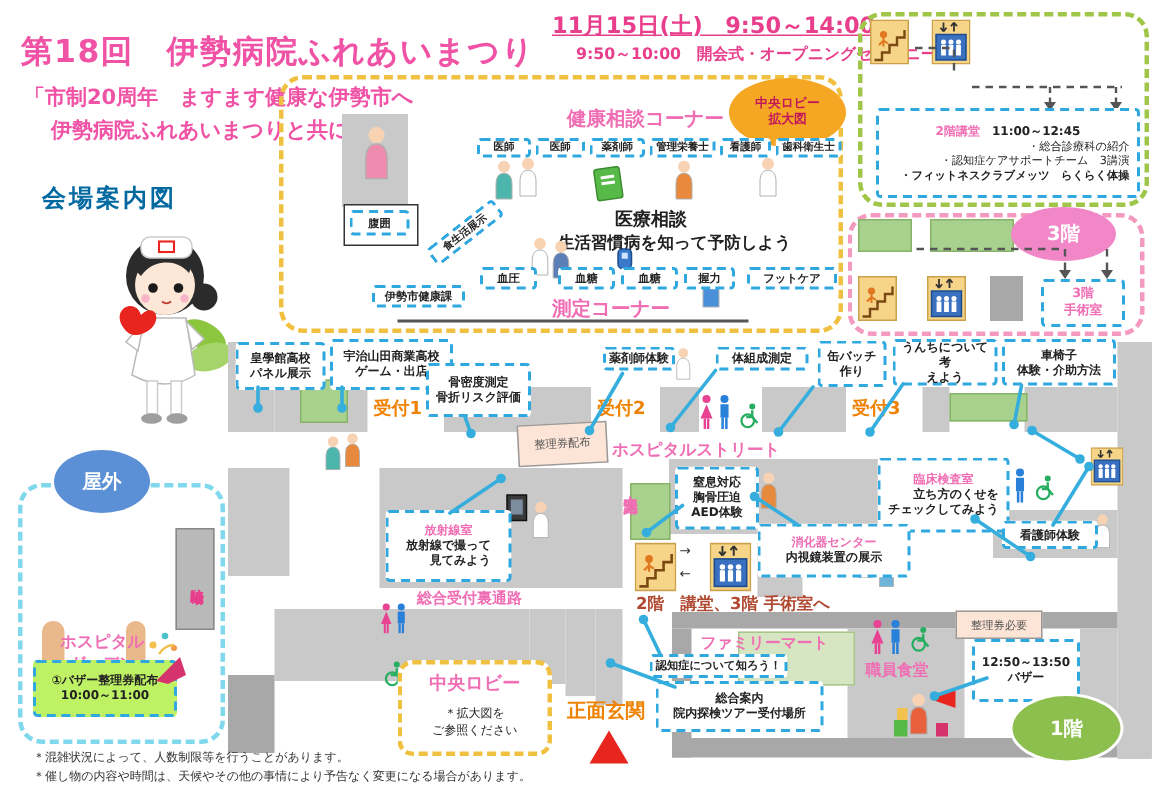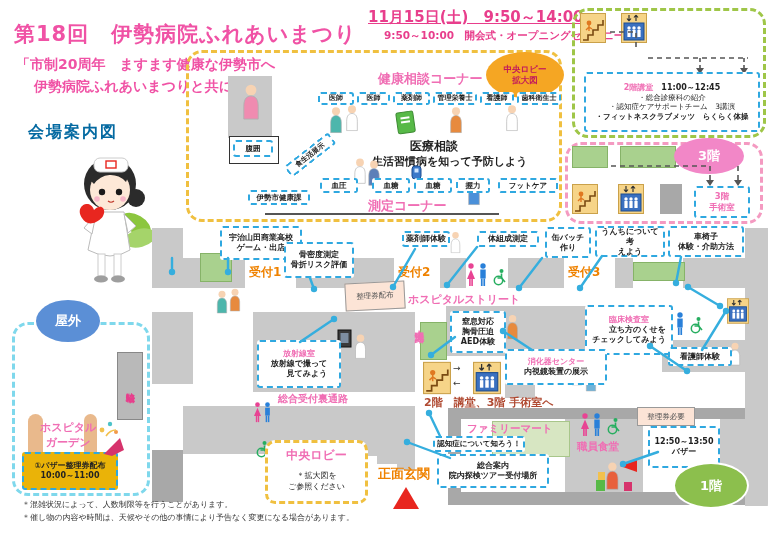--- a/index.html
+++ b/index.html
@@ -121,21 +121,21 @@
     </svg>
 <svg class="abs" style="left:621px;top:13px;" width="26" height="30">
       <use href="#sym-elev"></use>
     </svg>
 <svg class="abs lineov" style="left:572px;top:8px;" width="194" height="70">
   <path d="M38,24 H64 V40" fill="none" stroke="#555" stroke-width="1.6" stroke-dasharray="5 4"></path>
   <path d="M76,50 H176" fill="none" stroke="#555" stroke-width="1.6" stroke-dasharray="5 4"></path>
   <path d="M128,50 V60 M172,50 V60" fill="none" stroke="#555" stroke-width="1.6" stroke-dasharray="4 3"></path>
   <path d="M128,66 l-4,-6 h8 Z M172,66 l-4,-6 h8 Z" fill="#555"></path>
 </svg>
-<div class="abs box" style="left:584px;top:72px;width:176px;height:60px;flex-direction:column;align-items:center;padding:3px 5px;">
+<div class="abs box" style="left:584px;top:72px;width:176px;height:60px;flex-direction:column;align-items:flex-end;padding:3px 5px;">
   <div style="align-self:center;"><span class="t">2階講堂</span>　<span>11:00～12:45</span></div>
   <div style="font-size:7.5px;font-weight:normal;">・総合診療科の紹介</div>
   <div style="font-size:7.5px;font-weight:normal;">・認知症ケアサポートチーム　3講演</div>
   <div style="font-size:7.5px;font-weight:bold;">・フィットネスクラブメッツ　らくらく体操</div>
 </div>
 
 <div class="abs panel" style="left:565px;top:142px;width:198px;height:82px;border:3px dashed #f49ac1;"></div>
 <div class="abs greenb" style="left:572px;top:146px;width:34px;height:20px;"></div>
 <div class="abs greenb" style="left:620px;top:146px;width:54px;height:20px;"></div>
 <div class="abs oval" style="left:674px;top:138px;width:70px;height:36px;background:#f287c7;font-size:13px;">3階</div>
@@ -325,20 +325,22 @@
 <svg class="abs" style="left:594px;top:462px;" width="40" height="38">
   <g transform="translate(10,0) scale(1.4)" color="#e8603c">
         <circle cx="6" cy="3.4" r="3" fill="#f7d3b3"></circle>
         <path d="M6,6.6 C3,6.8 2,9 2,12.5 L2,19.5 L10,19.5 L10,12.5 C10,9 9,6.8 6,6.6 Z" fill="currentColor" stroke="#b0b0b0" stroke-width="0.5"></path>
       </g>
   <rect x="2" y="18" width="9" height="11" fill="#57b947"></rect>
   <rect x="4" y="10" width="7" height="8" fill="#f2c14e"></rect>
   <rect x="30" y="20" width="8" height="9" fill="#d6336c"></rect>
 </svg>
 
+<div class="abs box pre" style="left:157px;top:228px;width:60px;height:32px;">皇學館高校
+パネル展示</div>
 <div class="abs box pre" style="left:220px;top:226px;width:82px;height:34px;">宇治山田商業高校
 ゲーム・出店</div>
 <div class="abs box pre" style="left:284px;top:242px;width:70px;height:36px;">骨密度測定
 骨折リスク評価</div>
 <div class="abs box" style="left:402px;top:231px;width:48px;height:16px;">薬剤師体験</div>
 <div class="abs box" style="left:477px;top:231px;width:62px;height:16px;">体組成測定</div>
 <div class="abs box pre" style="left:545px;top:227px;width:46px;height:31px;">缶バッチ
 作り</div>
 <div class="abs box pre" style="left:595px;top:226px;width:70px;height:31px;">うんちについて考
 えよう</div>
@@ -439,21 +441,21 @@
   </g>
 </svg>
 
 <div class="abs panel" style="left:12px;top:322px;width:138px;height:174px;border:3px dashed #7fd8ec;"></div>
 <div class="abs oval" style="left:36px;top:300px;width:64px;height:42px;background:#5b8fd6;font-size:13px;">屋外</div>
 <div class="abs vtext" style="left:117px;top:352px;width:24px;height:66px;background:#b9b9b9;border:1px solid #888;color:#e83e8c;font-weight:bold;font-size:9px;display:flex;align-items:center;justify-content:center;">駐輪場</div>
 <div class="abs" style="left:28px;top:414px;width:15px;height:44px;background:#e9b98c;border-radius:8px 8px 0 0;"></div>
 <div class="abs" style="left:84px;top:414px;width:13px;height:40px;background:#e9b98c;border-radius:8px 8px 0 0;"></div>
 <div class="abs pk pre" style="left:40px;top:420px;font-size:11px;text-align:center;">ホスピタル
 ガーデン</div>
-<div class="abs box pre" style="left:22px;top:452px;width:96px;height:38px;background:#eab308;font-size:8px;">①バザー整理券配布
+<div class="abs box pre" style="left:22px;top:440px;width:96px;height:38px;background:#bef264;font-size:8px;">①バザー整理券配布
 10:00～11:00</div>
 <svg class="abs" style="left:90px;top:416px;" width="36" height="40">
   <polygon points="14,38 30,22 34,34 22,40" fill="#d6336c"></polygon>
   <circle cx="12" cy="14" r="2.4" fill="#f2c14e"></circle>
       <circle cx="20" cy="8" r="2.2" fill="#4dc3c9"></circle>
   <circle cx="26" cy="16" r="2" fill="#f2994a"></circle>
       <path d="M16,20 q4,-6 10,-6" stroke="#f2c14e" stroke-width="1.6" fill="none"></path>
 </svg>
 
 <div class="abs fn" style="left:22px;top:499px;">＊混雑状況によって、人数制限等を行うことがあります。</div>

